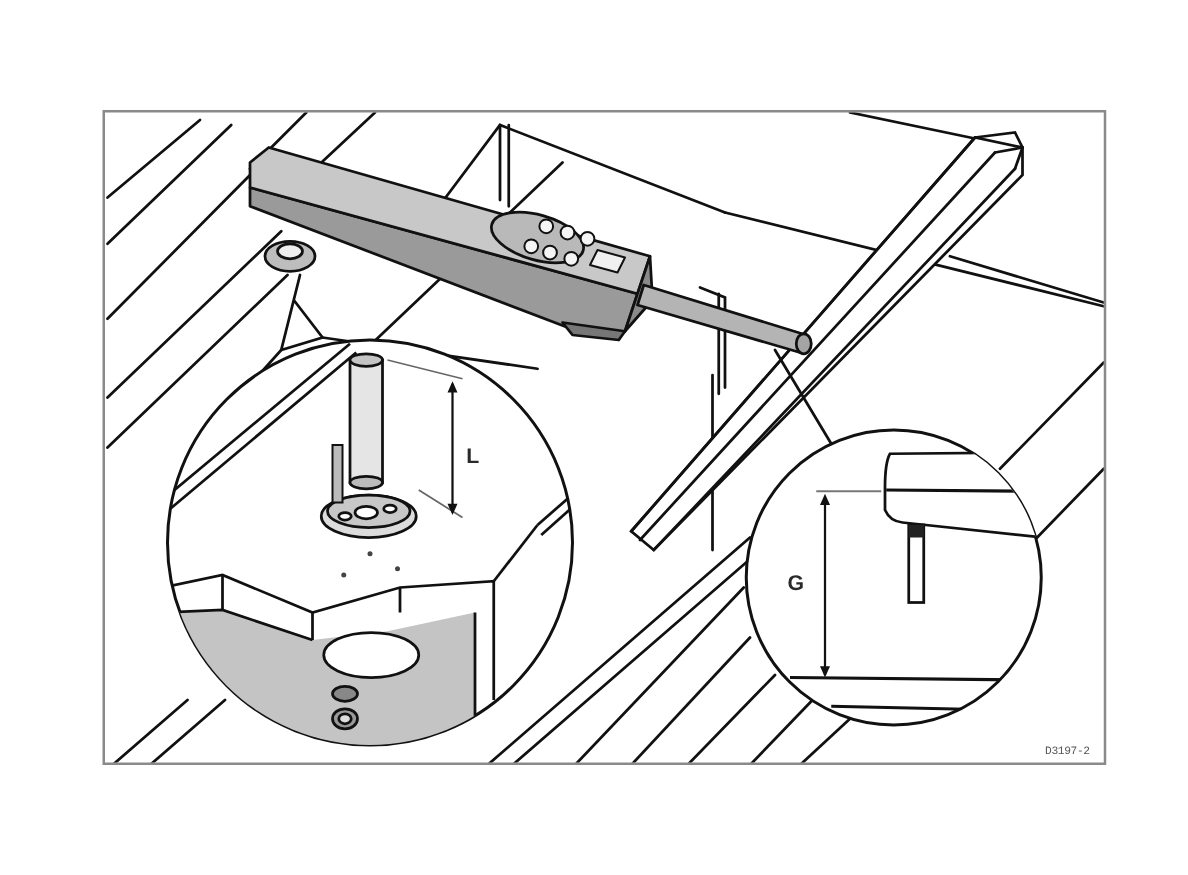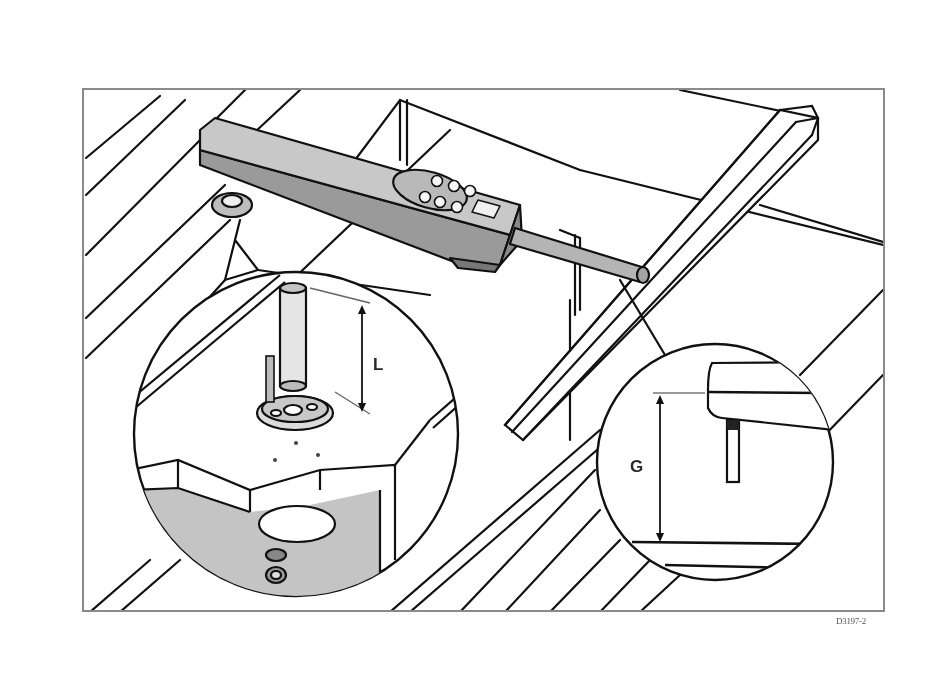--- a/index.html
+++ b/index.html
@@ -2,21 +2,21 @@
 <html><head>
   <meta charset="utf-8">
   <style>
     html, body { margin: 0; padding: 0; background: #ffffff; }
     body { width: 950px; height: 700px; position: relative; overflow: hidden; font-family: "Liberation Sans", sans-serif; }
     .frame { position: absolute; left: 82px; top: 88px; width: 803px; height: 524px; border: 2px solid #8a8a8a; box-sizing: border-box; background: #fff; overflow: hidden; }
     svg.art { position: absolute; left: 0; top: 0; width: 950px; height: 700px; }
     .lbl { position: absolute; font-family: "Liberation Sans", sans-serif; font-weight: bold; color: #2a2a2a; }
     .lbl-L { left: 373px; top: 355px; font-size: 17px; }
     .lbl-G { left: 630px; top: 457px; font-size: 17px; }
-    .figcode { position: absolute; left: 836px; top: 616px; font-size: 9px; color: #555; letter-spacing: -0.3px; font-family: Liberation Serif, serif; }
+    .figcode { position: absolute; left: 836px; top: 596px; font-size: 9px; color: #555; letter-spacing: -0.3px; font-family: Liberation Mono, monospace; }
   </style>
 </head>
 <body>
 
 <div class="frame"></div>
 
 <svg class="art" viewBox="0 0 950 700" xmlns="http://www.w3.org/2000/svg">
   <defs>
     <clipPath id="frameClip">
         <rect x="84" y="90" width="799" height="520"></rect>

